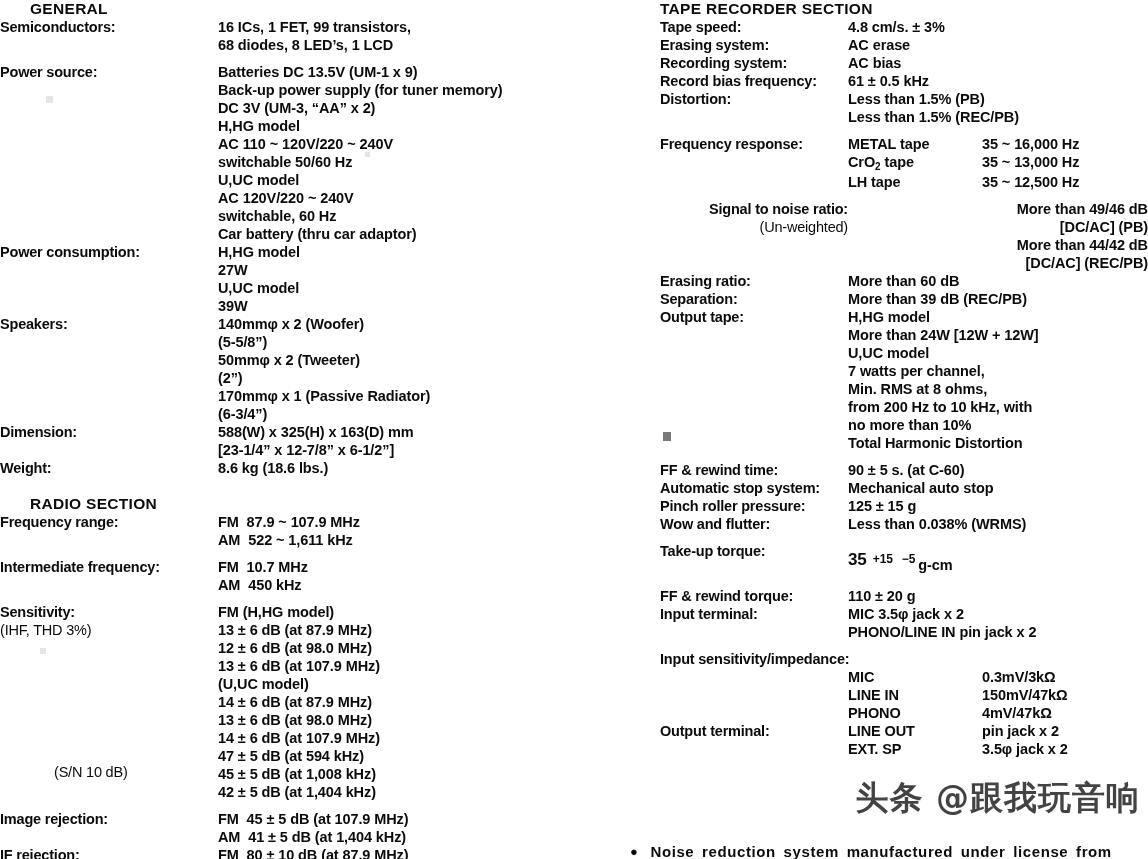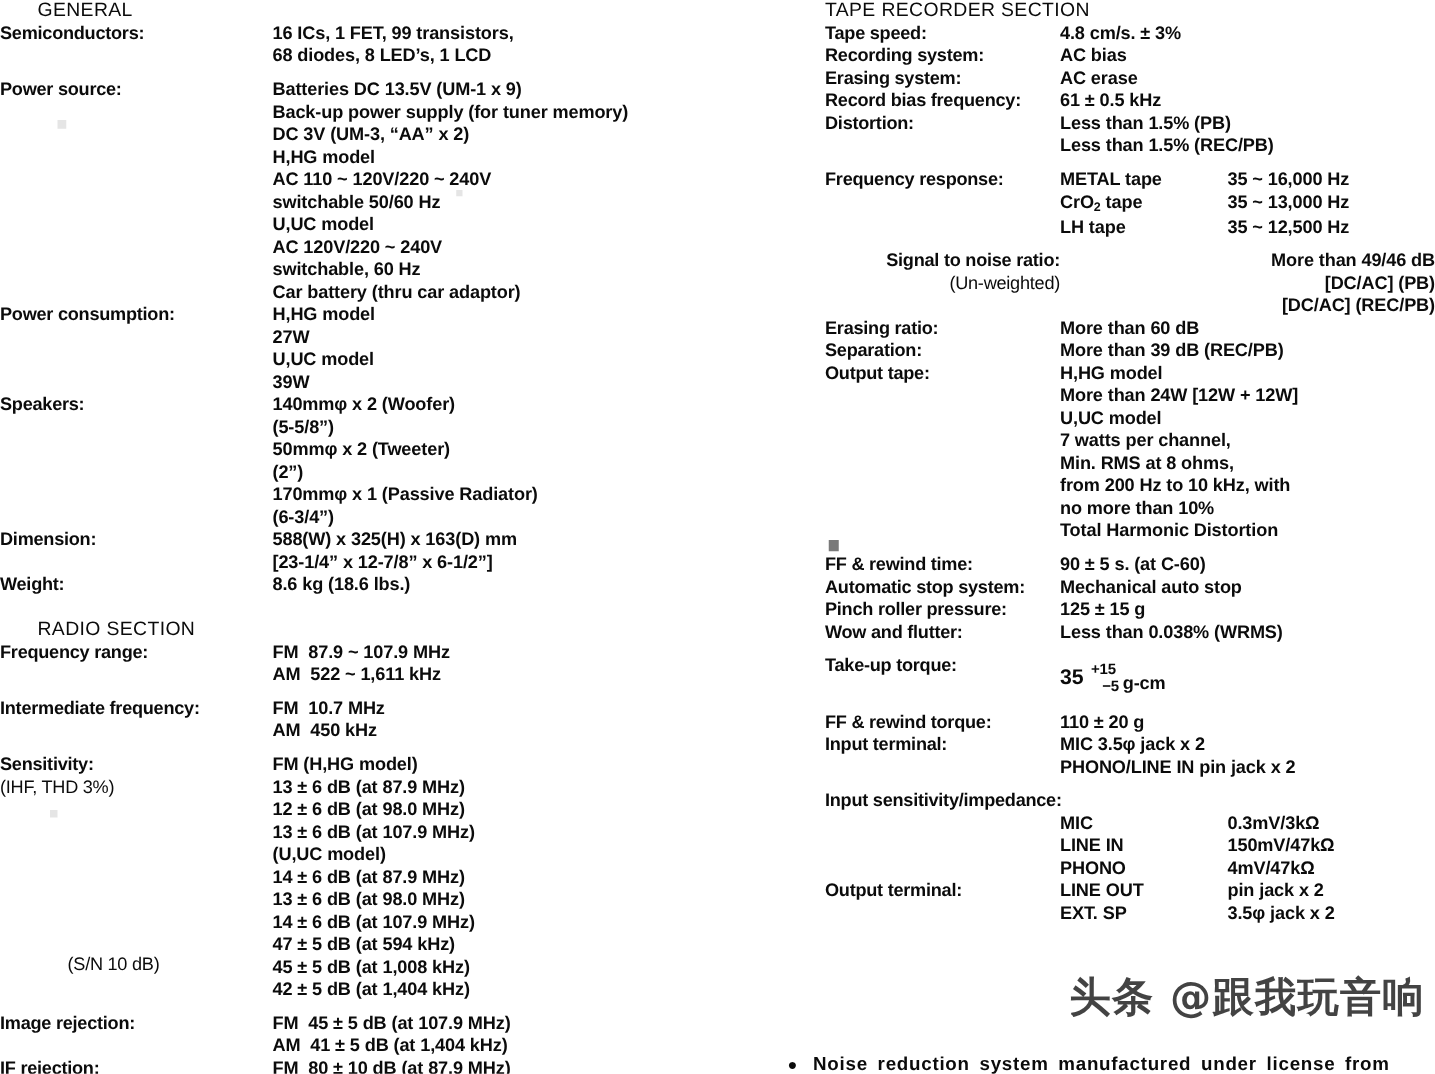--- a/index.html
+++ b/index.html
@@ -49,40 +49,40 @@
     flex: 1 1 auto;
     font-size: 14.5px;
     font-weight: bold;
     letter-spacing: -0.1px;
   }
   .vals .v { white-space: pre; line-height: 18px; }
   .vals .v.indent { padding-left: 36px; }
 
   
   .section-head {
-    font-weight: normal;
+    font-weight: bold;
     font-size: 15.5px;
     letter-spacing: 0.3px;
     line-height: 18px;
     padding-left: 30px;
   }
   .gap9  { height: 9px; }
   .gap18 { height: 18px; }
 
   
   .subtable { }
   .subrow { display: flex; line-height: 18px; }
   .subrow .c1 { flex: 0 0 134px; white-space: pre; }
   .subrow .c2 { flex: 1 1 auto; white-space: pre; }
 
   
   .tol-line { display: flex; align-items: center; line-height: 18px; height: 36px; }
   .tol-base { font-size: 17px; font-weight: bold; }
   .tol-stack {
-    display: inline-flex; flex-direction: column;
+    display: inline-flex; flex-direction: row;
     font-size: 12px; font-weight: bold;
     line-height: 13px; margin: 0 3px 0 6px;
     text-align: left;
   }
   .tol-stack .up { margin-bottom: 1px; }
   .tol-stack .dn { padding-left: 9px; }
   .tol-unit { font-size: 14.5px; font-weight: bold; align-self: flex-end; padding-bottom: 4px; }
 
   sub { font-size: 10px; vertical-align: baseline; position: relative; bottom: -3px; }
 
@@ -261,29 +261,29 @@
   <div class="col col-right">
     <div class="rows" id="right-rows">
         <div class="section-head">TAPE RECORDER SECTION</div>
         <div class="row">
           <div class="lbl">Tape speed:</div>
           <div class="vals">
             <div class="v">4.8 cm/s. ± 3%</div>
           </div>
         </div>
         <div class="row">
+          <div class="lbl">Erasing system:</div>
+          <div class="vals">
+            <div class="v">AC erase</div>
+          </div>
+        </div>
+        <div class="row">
           <div class="lbl">Recording system:</div>
           <div class="vals">
             <div class="v">AC bias</div>
-          </div>
-        </div>
-        <div class="row">
-          <div class="lbl">Erasing system:</div>
-          <div class="vals">
-            <div class="v">AC erase</div>
           </div>
         </div>
         <div class="row">
           <div class="lbl">Record bias frequency:</div>
           <div class="vals">
             <div class="v">61 ± 0.5 kHz</div>
           </div>
         </div>
         <div class="row">
           <div class="lbl">Distortion:</div>
@@ -311,20 +311,21 @@
               </div>
             </div>
           </div>
         </div>
         <div class="gap9"></div>
         <div class="row" style="position: relative; text-align: right;">
           <div class="lbl">Signal to noise ratio:</div>
           <div class="vals">
             <div class="v">More than 49/46 dB</div>
             <div class="v indent">[DC/AC] (PB)</div>
+            <div class="v">More than 44/42 dB</div>
             <div class="v indent">[DC/AC] (REC/PB)</div>
           </div>
           <div class="lbl sub" style="position: absolute; padding-left: 54px; left: 0px; top: 18px;">(Un-weighted)</div>
         </div>
         <div class="row">
           <div class="lbl">Erasing ratio:</div>
           <div class="vals">
             <div class="v">More than 60 dB</div>
           </div>
         </div>

